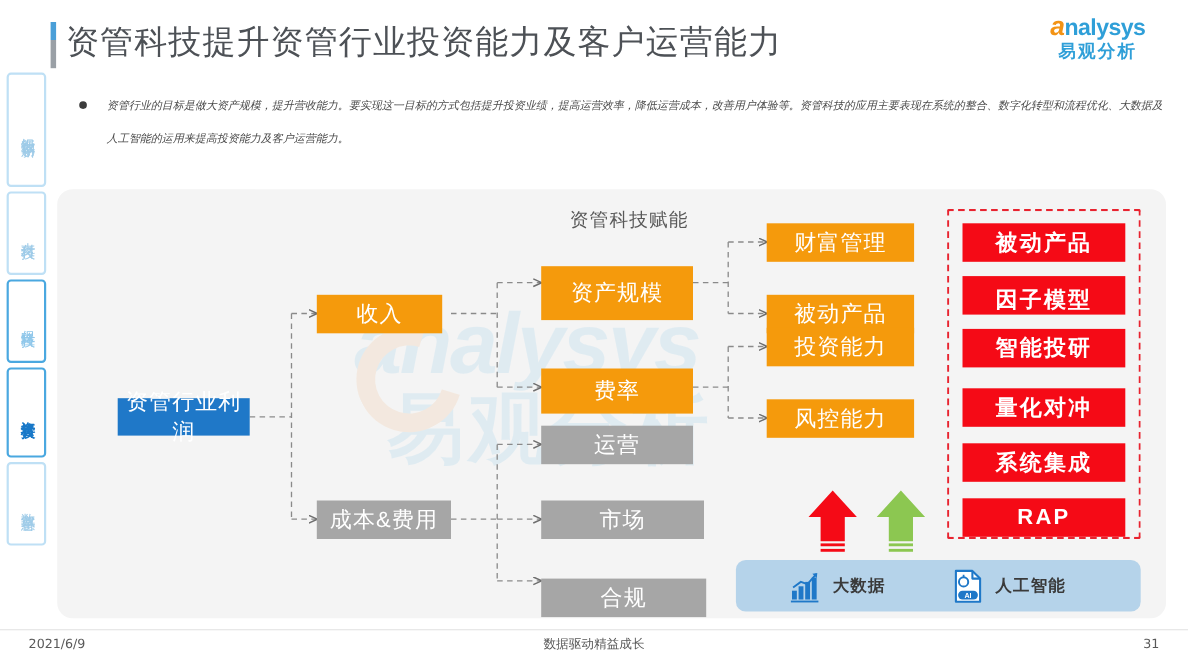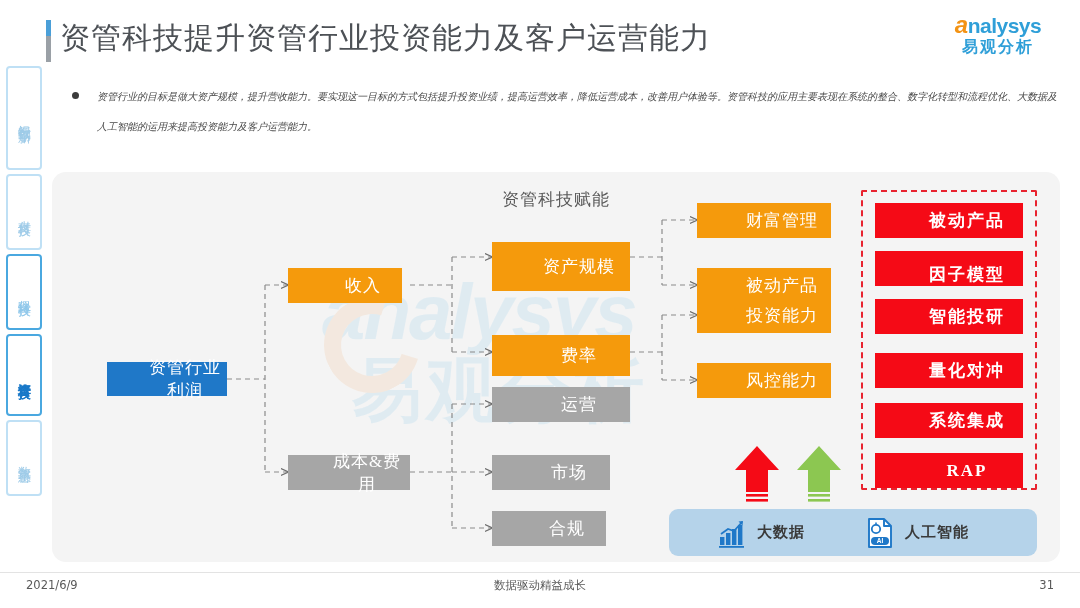--- a/index.html
+++ b/index.html
@@ -49,42 +49,42 @@
   }
   .side-tab.active { border-color: #4aa8e0; color: #1878c8; font-weight: bold; }
   .side-tab.semi { border-color: #4aa8e0; color: #8fc7ea; }
 
   
   .panel {
     position: absolute; left: 52px; top: 172px; width: 1008px; height: 390px;
     background: #f4f4f4; border-radius: 14px; overflow: hidden;
   }
   .panel-title {
-    position: absolute; left: 0; top: 16px; width: 100%; text-align: center;
+    position: absolute; left: 16px; top: 16px; width: 100%; text-align: center;
     font-size: 17px; color: #595959; font-family: "DejaVu Sans", sans-serif;
     letter-spacing: 1px;
   }
   .watermark {
     position: absolute; left: 270px; top: 95px; width: 470px; height: 210px;
     opacity: 0.17; pointer-events: none;
   }
   .wm-en { font-size: 78px; font-weight: bold; color: #7fc4e8; font-style: italic; letter-spacing: -2px; }
   .wm-cn { font-size: 70px; font-weight: bold; color: #7fc4e8; font-family: "DejaVu Sans", sans-serif;
            margin-top: -14px; margin-left: 30px; letter-spacing: 4px; }
   .wm-ring {
     position: absolute; left: 2px; top: 30px; width: 96px; height: 96px;
     border: 17px solid #f0b27a; border-radius: 50%;
     border-right-color: transparent; transform: rotate(-28deg);
   }
 
   
   .node {
     position: absolute; display: flex; align-items: center; justify-content: center;
-    color: #ffffff; font-size: 17px; font-family: Liberation Serif, serif;
-    letter-spacing: 1px; text-align: center; z-index: 5; padding-left: 36px;
+    color: #ffffff; font-size: 20px; font-family: Liberation Sans, sans-serif;
+    letter-spacing: 1px; text-align: center; z-index: 5;
   }
   .node.blue   { background: #1f78c8; }
   .node.orange { background: #f59a0c; }
   .node.gray   { background: #a6a6a6; }
   .node.red    { background: #f50a16; font-weight: bold; letter-spacing: 2px; }
 
   
   .red-group {
     position: absolute; border: 2px dashed #e8232f; border-radius: 2px; z-index: 3;
   }
@@ -210,24 +210,24 @@
 
     <div class="node orange" style="left:440px; top:70px; width:138px; height:49px;">
       <span>资产规模</span>
     </div>
     <div class="node orange" style="left:440px; top:163px; width:138px; height:41px;">
       <span>费率</span>
     </div>
     <div class="node gray" style="left:440px; top:215px; width:138px; height:35px;">
       <span>运营</span>
     </div>
-    <div class="node gray" style="left:440px; top:283px; width:118px; height:35px;">
+    <div class="node gray" style="left:440px; top:283px; width:148px; height:35px;">
       <span>市场</span>
     </div>
-    <div class="node gray" style="left:440px; top:339px; width:114px; height:35px;">
+    <div class="node gray" style="left:440px; top:354px; width:150px; height:35px;">
       <span>合规</span>
     </div>
 
     <div class="node orange" style="left:645px; top:31px; width:134px; height:35px;">
       <span>财富管理</span>
     </div>
     <div class="node orange" style="left:645px; top:96px; width:134px; height:35px;">
       <span>被动产品</span>
     </div>
     <div class="node orange" style="left:645px; top:126px; width:134px; height:35px; top:126px;">

